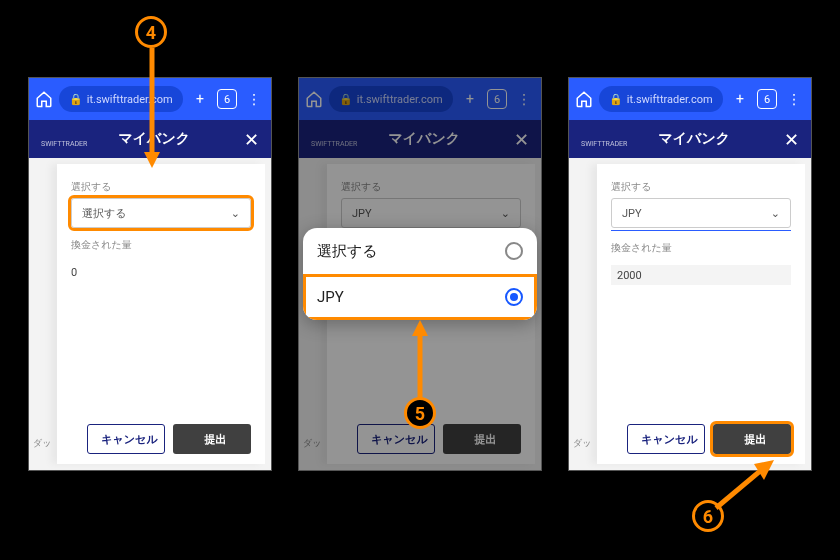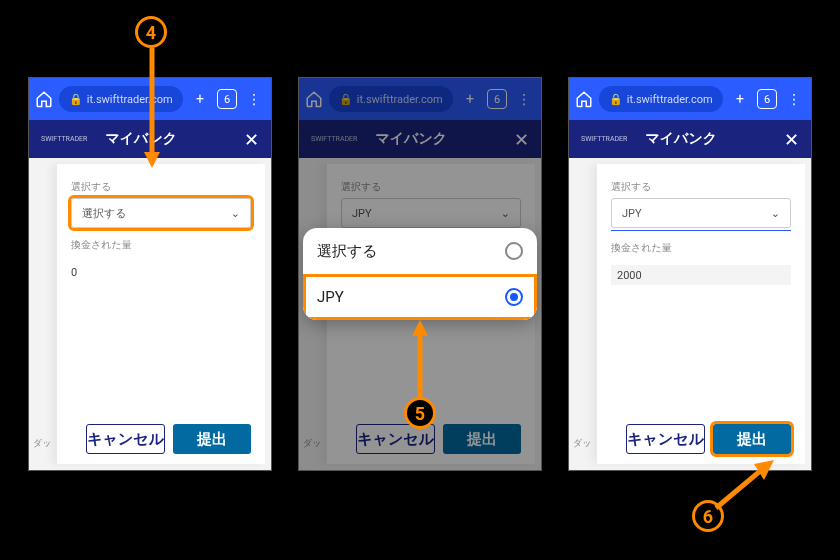--- a/index.html
+++ b/index.html
@@ -53,21 +53,21 @@
   .app-header {
     background: #1a237e;
     height: 38px;
     display:flex;
     align-items:center;
     padding: 0 12px;
     color:#fff;
     justify-content: space-between;
   }
   .app-header .brand { font-size: 7px; opacity:.7; margin-right:8px;}
-  .app-header .title-wrap{display:flex;align-items:center;gap:10px;}
+  .app-header .title-wrap{display:flex;align-items:flex-end;gap:23px;}
   .app-header .title { font-size: 14px; font-weight:600;}
   .app-header .close { font-size:18px; }
   .panel-bg {
     background:#f3f3f3;
     height: calc(100% - 80px);
     position:relative;
     padding: 8px 0 0 12px;
   }
   .card {
     position:absolute;
@@ -108,26 +108,27 @@
   .actions {
     display:flex;
     gap:8px;
     justify-content:flex-end;
     padding-top:8px;
   }
   .btn {
     height:30px;
     min-width:78px;
     border-radius:3px;
-    font-size:15px;
+    font-size:11px;
     display:flex;align-items:center;justify-content:center;
     font-weight:600;
+    padding-left:7px;
   }
   .btn-outline { border:1.5px solid #1a237e;color:#1a237e;background:#fff;}
-  .btn-solid { background:#0369a1;color:#fff;}
+  .btn-solid { background:#404040;color:#fff;}
   .btn-solid.hl { outline:3px solid #ff8a00; outline-offset:0;}
   .left-tab {
     position:absolute;
     left:4px; bottom: 20px;
     font-size:9px;color:#888;
     writing-mode: horizontal-tb;
   }
 
   
   .overlay-dim {

